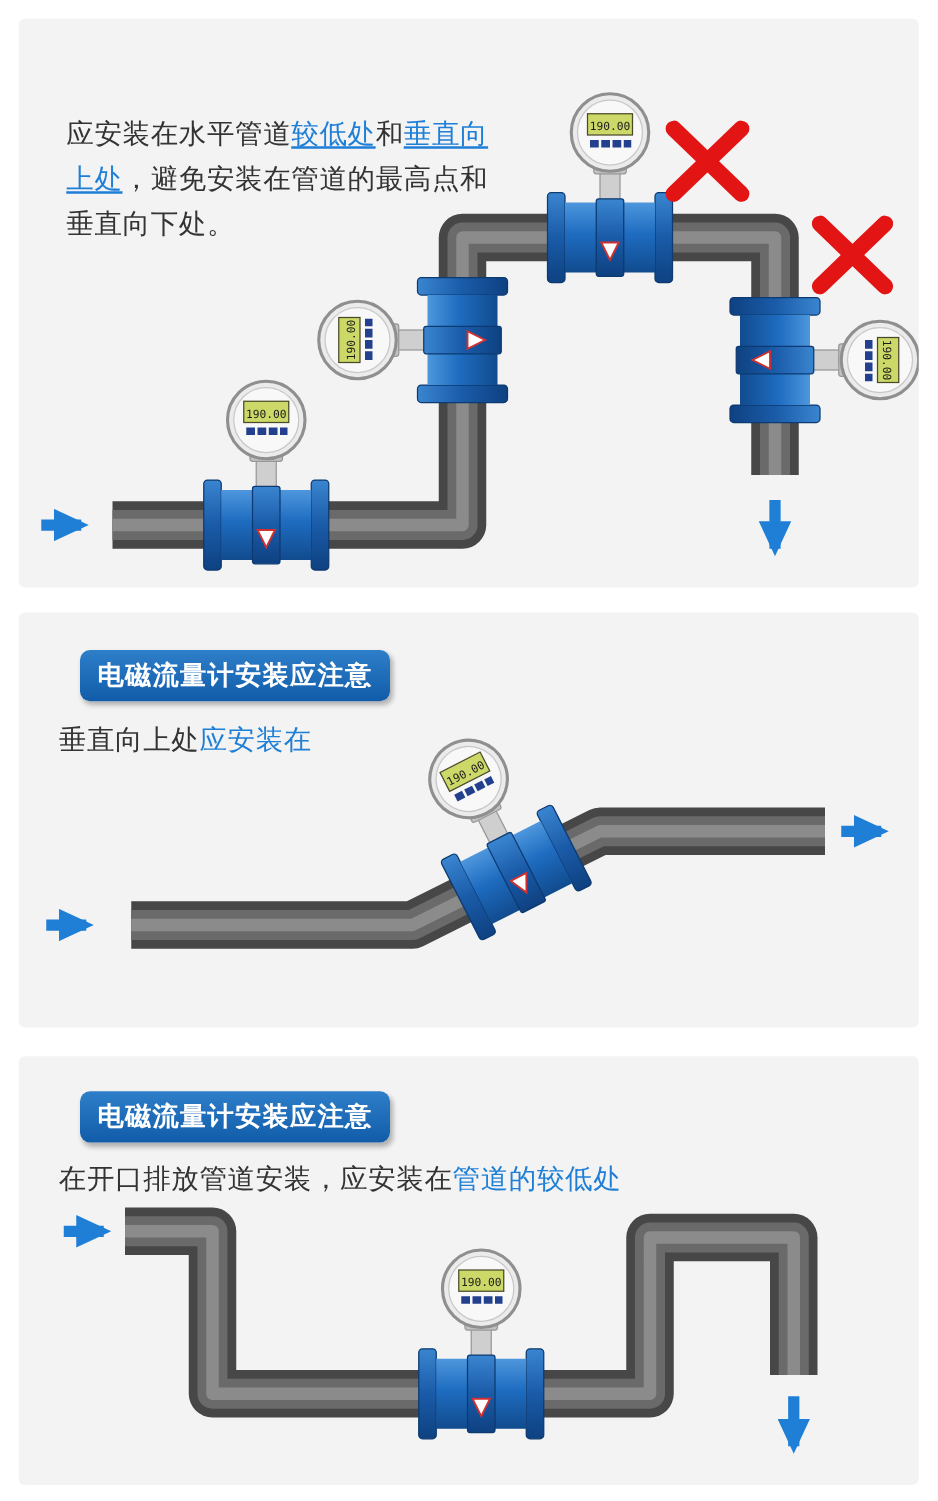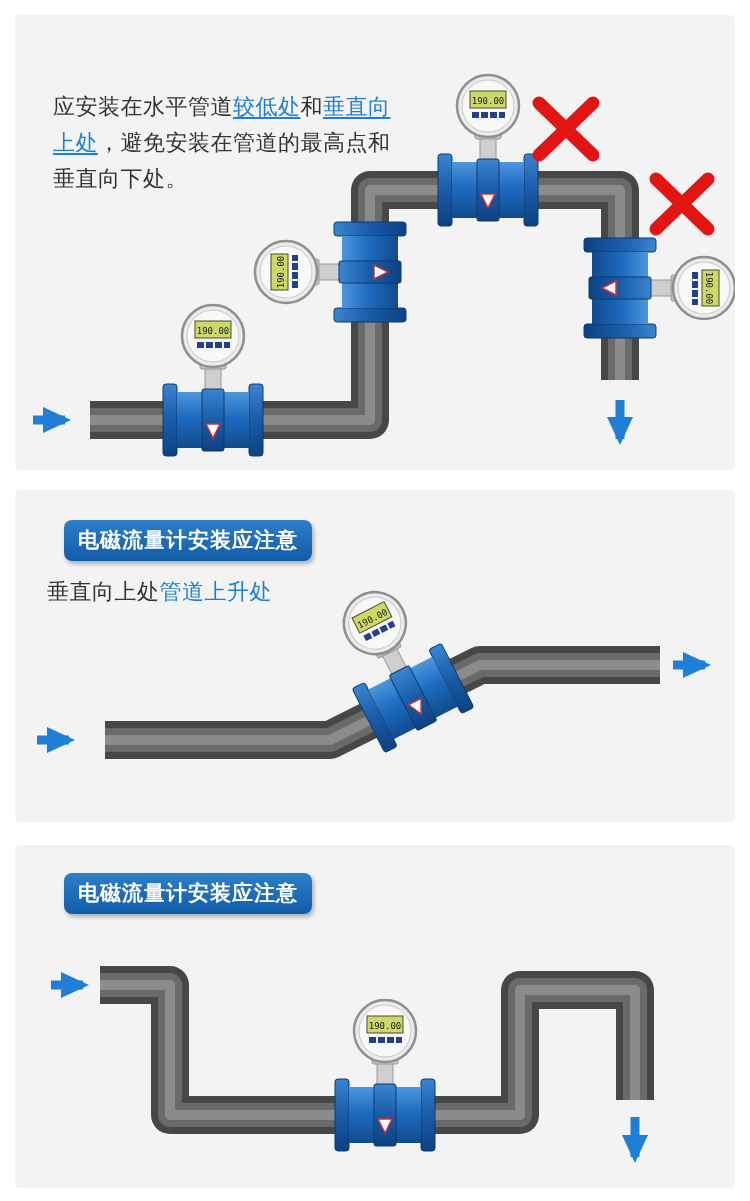--- a/index.html
+++ b/index.html
@@ -91,35 +91,36 @@
       <g>
         <line class="xmark" x1="641" y1="164" x2="693" y2="214"></line>
         <line class="xmark" x1="693" y1="164" x2="641" y2="214"></line>
       </g>
     </svg>
     <p class="note note--p1"><span>应安装在水平管道</span><span class="blue blue--ul">较低处</span><span>和</span><span class="blue blue--ul">垂直向上处</span><span>，避免安装在管道的最高点和垂直向下处。</span></p>
   </section>
 
   <section class="panel panel--2">
     <span class="badge badge--p2">电磁流量计安装应注意</span>
-    <p class="note note--p2"><span>垂直向上处</span><span class="blue">管道上升处</span></p>
+    <p class="note note--p2"><span>垂直向上处</span><span class="blue">应安装在</span></p>
     <svg class="diagram" viewBox="0 0 720 332">
       <g>
         <path class="pipe-outer" d="M90,250 H315 L465,175 H645"></path>
         <path class="pipe-mid" d="M90,250 H315 L465,175 H645"></path>
         <path class="pipe-core" d="M90,250 H315 L465,175 H645"></path>
       </g>
       <line class="arrow" x1="22" y1="250" x2="54" y2="250" marker-end="url(#arrowhead)"></line>
       <line class="arrow" x1="658" y1="175" x2="690" y2="175" marker-end="url(#arrowhead)"></line>
       <use href="#flowmeter" transform="translate(398,208) rotate(-27)"></use>
     </svg>
   </section>
 
   <section class="panel panel--3">
     <span class="badge badge--p3">电磁流量计安装应注意</span>
+    <p class="note note--p3"><span>在开口排放管道安装，应安装在</span><span class="blue">管道的较低处</span></p>
     <svg class="diagram" viewBox="0 0 720 343">
       <g>
         <path class="pipe-outer" d="M85,140 H155 V270 H505 V145 H620 V255"></path>
         <path class="pipe-mid" d="M85,140 H155 V270 H505 V145 H620 V255"></path>
         <path class="pipe-core" d="M85,140 H155 V270 H505 V145 H620 V255"></path>
       </g>
       <line class="arrow" x1="36" y1="140" x2="68" y2="140" marker-end="url(#arrowhead)"></line>
       <line class="arrow" x1="620" y1="272" x2="620" y2="312" marker-end="url(#arrowhead)"></line>
       <use href="#flowmeter" transform="translate(370,270)"></use>
     </svg>

